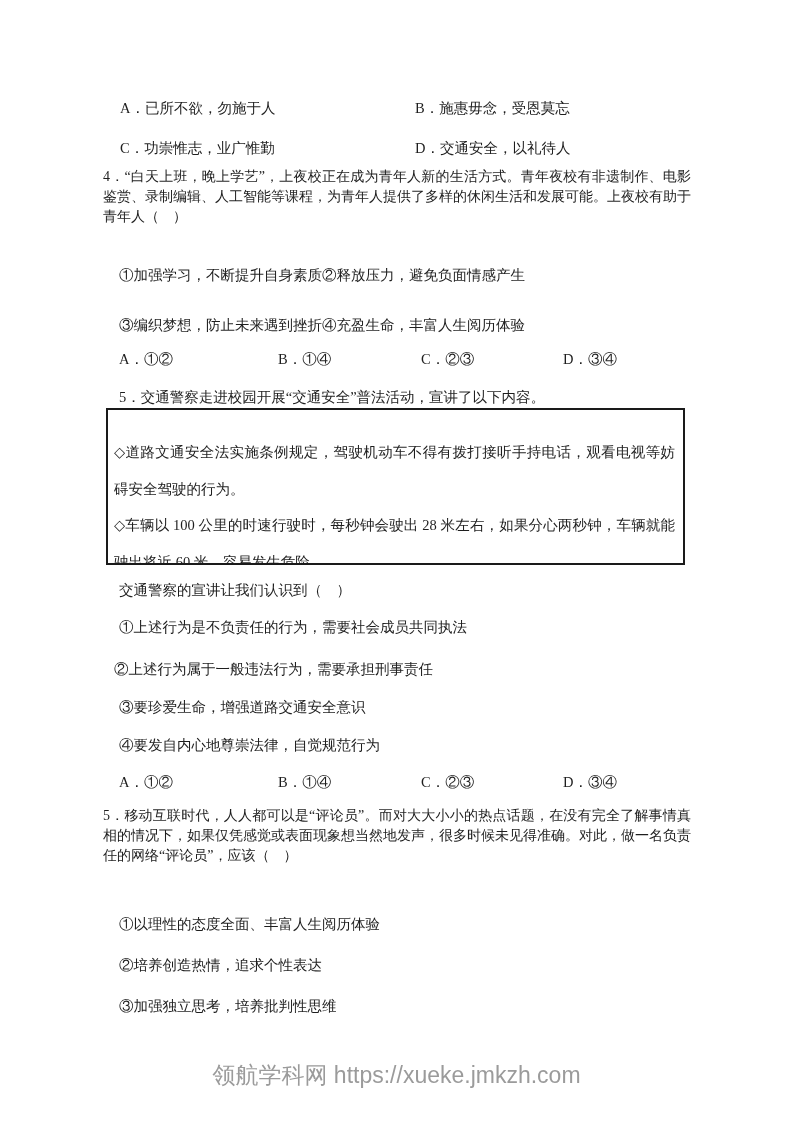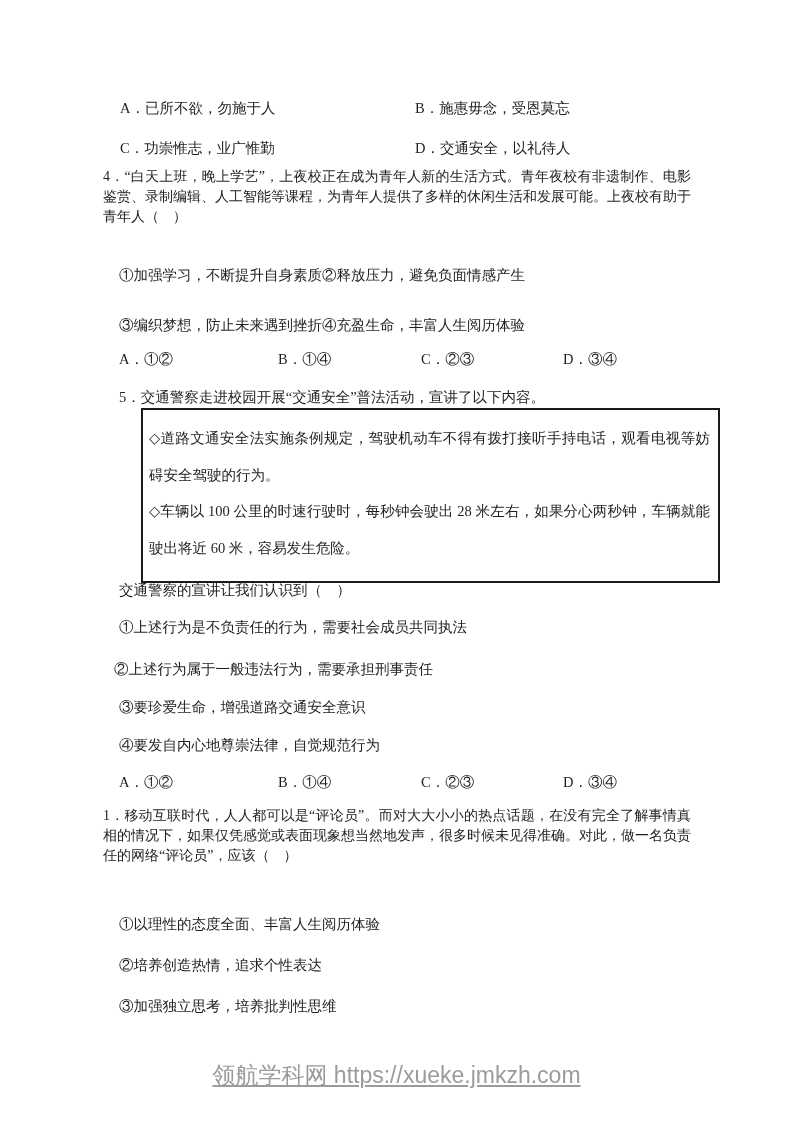--- a/index.html
+++ b/index.html
@@ -23,43 +23,41 @@
     position:absolute;
     font-size:14px;
     line-height:20px;
     width:588px;
     text-align:justify;
     text-justify:inter-ideograph;
   }
   .infobox {
     position:absolute;
     left:106px; top:408px;
-    width:579px; height:175px;
+    width:579px; height:157px;
     box-sizing:border-box;
     border:2px solid #1a1a1a;
-    padding:10px 8px 0 6px;
+    padding:24px 8px 0 6px;
     overflow:hidden;
-    margin-left:35px;
   }
   .infobox p {
     margin:0;
     font-size:14.5px;
     line-height:36.5px;
     text-align:justify;
     text-justify:inter-ideograph;
   }
   .watermark {
     position:absolute;
     left:0; right:0; top:1060px;
     text-align:center;
     font-family:"Liberation Sans","DejaVu Sans",sans-serif;
     font-size:23px;
     line-height:30px;
     color:#9b9b9b;
-    text-decoration:underline;
   }
 </style>
 </head>
 <body>
 
 <div class="page">
 
   <span class="ln" style="left:104px; top:92px">A．已所不欲，勿施于人</span>
   <span class="ln" style="left:399px; top:92px">B．施惠毋念，受恩莫忘</span>
   <span class="ln" style="left:104px; top:132px">C．功崇惟志，业广惟勤</span>
@@ -83,20 +81,20 @@
   <span class="ln" style="left:103px; top:574px">交通警察的宣讲让我们认识到（　）</span>
   <span class="ln" style="left:103px; top:611px">①上述行为是不负责任的行为，需要社会成员共同执法</span>
   <span class="ln" style="left:98px; top:653px">②上述行为属于一般违法行为，需要承担刑事责任</span>
   <span class="ln" style="left:103px; top:691px">③要珍爱生命，增强道路交通安全意识</span>
   <span class="ln" style="left:103px; top:729px">④要发自内心地尊崇法律，自觉规范行为</span>
   <span class="ln" style="left:103px; top:766px">A．①②</span>
   <span class="ln" style="left:262px; top:766px">B．①④</span>
   <span class="ln" style="left:405px; top:766px">C．②③</span>
   <span class="ln" style="left:547px; top:766px">D．③④</span>
 
-  <div class="para" style="left:103px; top:806px">1．移动互联时代，人人都可以是“评论员”。而对大大小小的热点话题，在没有完全了解事情真相的情况下，如果仅凭感觉或表面现象想当然地发声，很多时候未见得准确。对此，做一名负责任的网络“评论员”，应该（　）</div>
+  <div class="para" style="left:103px; top:806px">5．移动互联时代，人人都可以是“评论员”。而对大大小小的热点话题，在没有完全了解事情真相的情况下，如果仅凭感觉或表面现象想当然地发声，很多时候未见得准确。对此，做一名负责任的网络“评论员”，应该（　）</div>
   <span class="ln" style="left:103px; top:908px">①以理性的态度全面、丰富人生阅历体验</span>
   <span class="ln" style="left:103px; top:949px">②培养创造热情，追求个性表达</span>
   <span class="ln" style="left:103px; top:990px">③加强独立思考，培养批判性思维</span>
 
   <div class="watermark">领航学科网 https://xueke.jmkzh.com</div>
 
 </div>
 
 </body></html>

